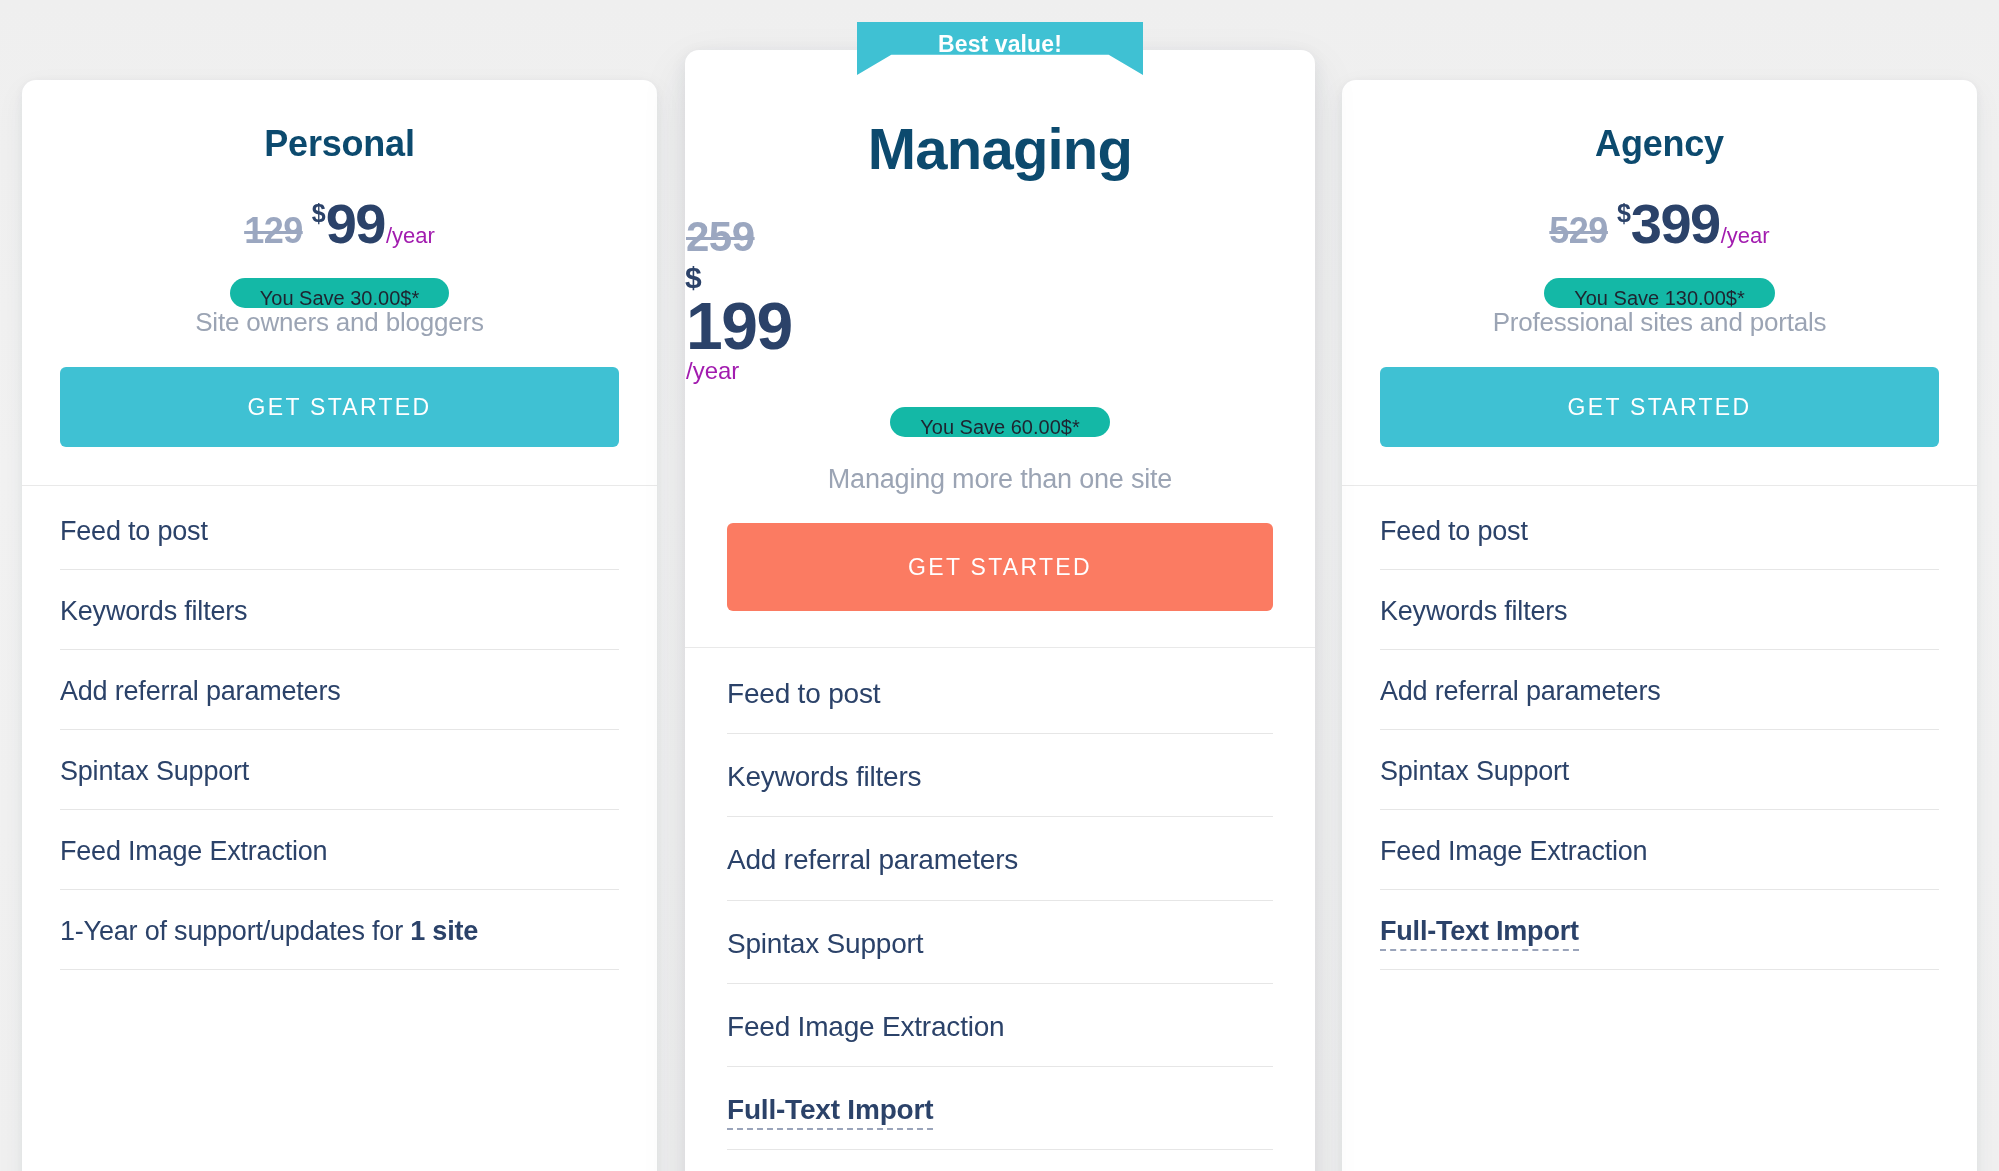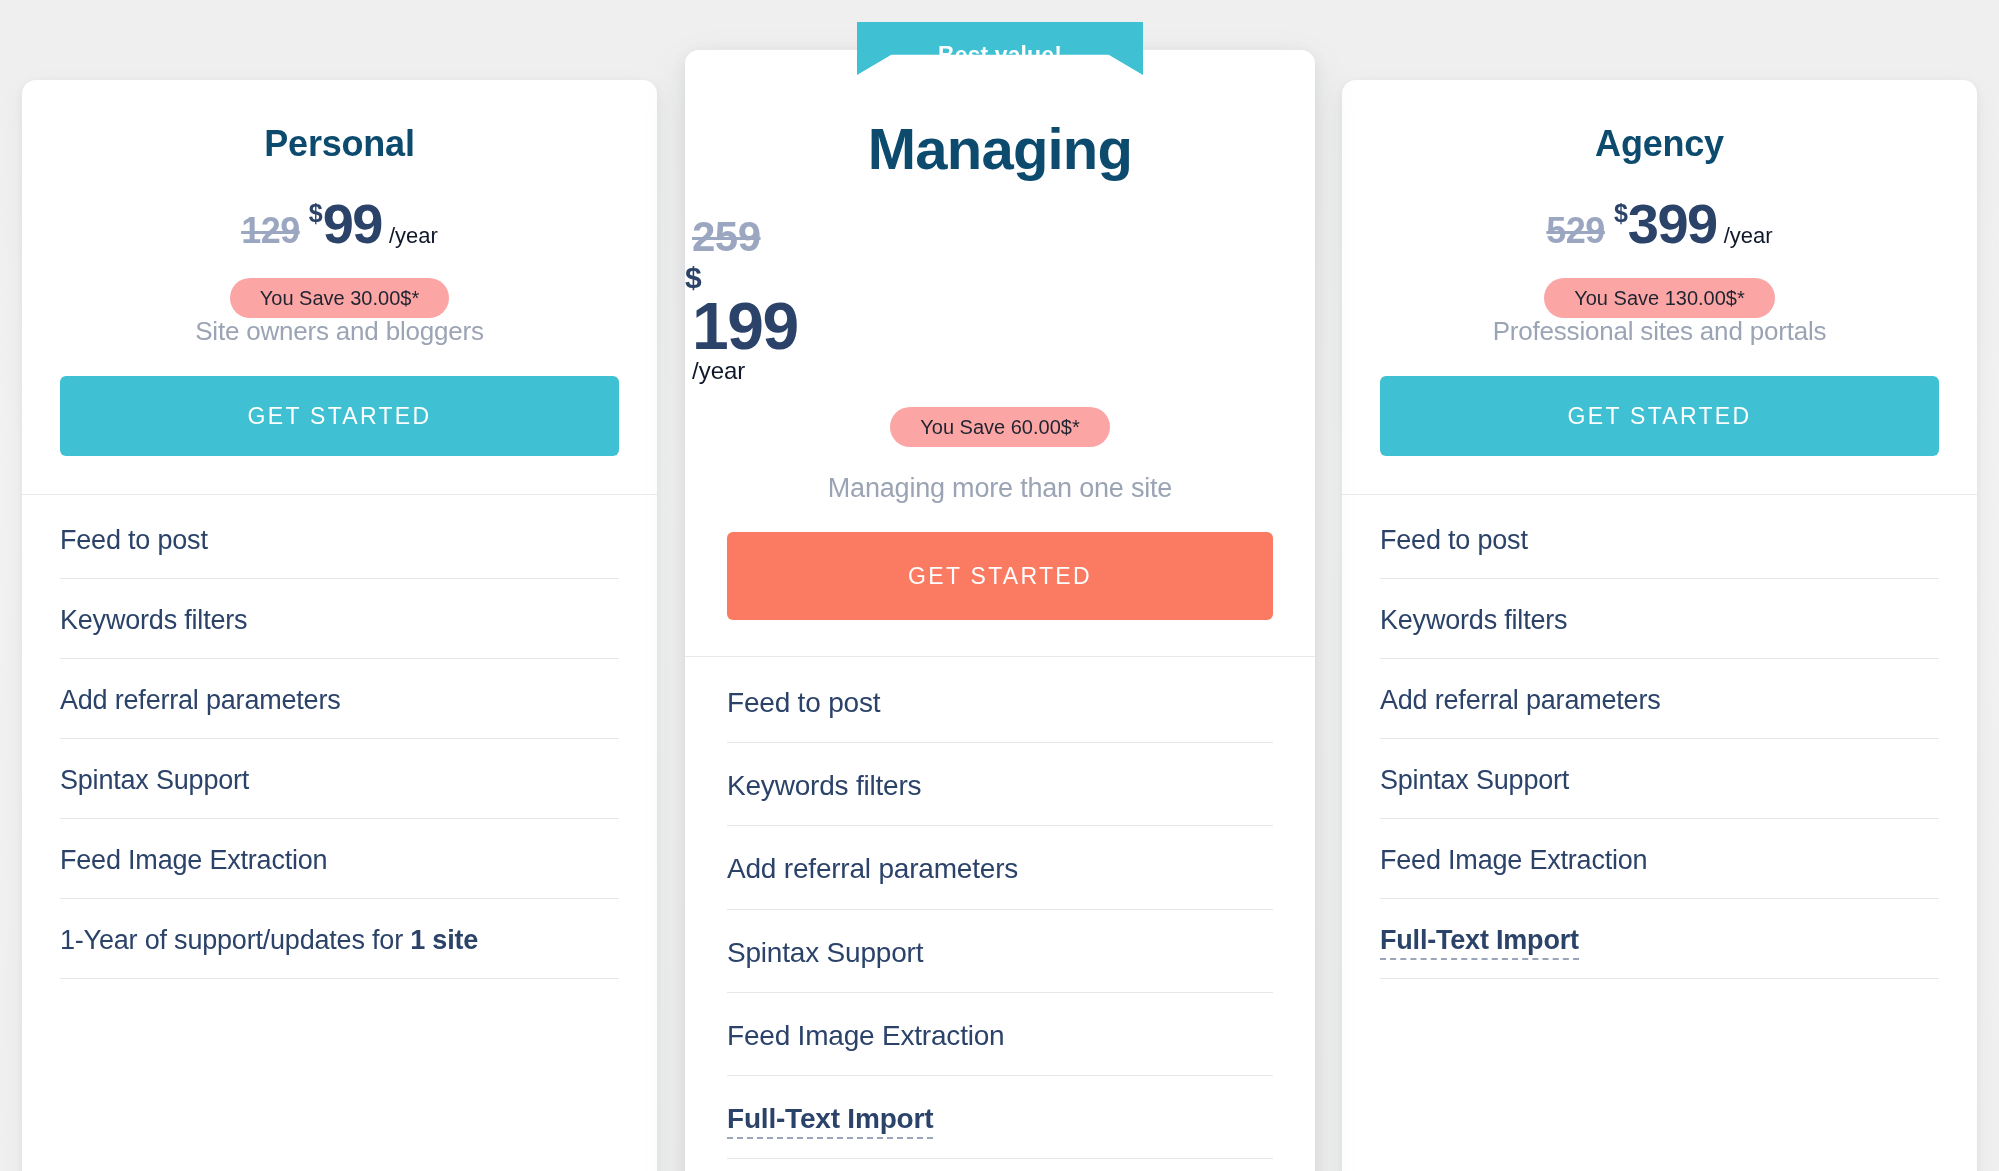--- a/index.html
+++ b/index.html
@@ -67,21 +67,21 @@
     position: absolute;
     top: -28px;
     left: 50%;
     transform: translateX(-50%);
     width: 228px;
     height: 53px;
     z-index: 9;
     display: flex;
     align-items: flex-start;
     justify-content: center;
-    padding-top: 20px;
+    padding-top: 9px;
   }
   .ribbon-label {
     color: #ffffff;
     font-size: 23px;
     font-weight: bold;
     letter-spacing: 0.1px;
     white-space: nowrap;
   }
 
   
@@ -131,33 +131,33 @@
 
   .amount {
     color: #2b4269;
     font-size: 56px;
     font-weight: bold;
     letter-spacing: -1.5px;
   }
   .featured .amount { font-size: 66px; }
 
   .period {
-    color: #0f172a;
+    color: #a21caf;
     font-size: 22px;
-    margin-left: 7px;
+    margin-left: 1px;
   }
   .featured .period { font-size: 24px; }
 
   .save-badge {
     display: inline-block;
     margin-top: 26px;
-    background: #fca5a5;
+    background: #14b8a6;
     color: #1e2430;
     border-radius: 22px;
-    padding: 10px 30px 10px;
+    padding: 10px 30px 0;
     font-size: 20px;
     line-height: 1;
     white-space: nowrap;
   }
   .featured .save-badge { margin-top: 24px; }
 
   .tagline {
     color: #9ba4b4;
     font-size: 26px;
     line-height: 1;

